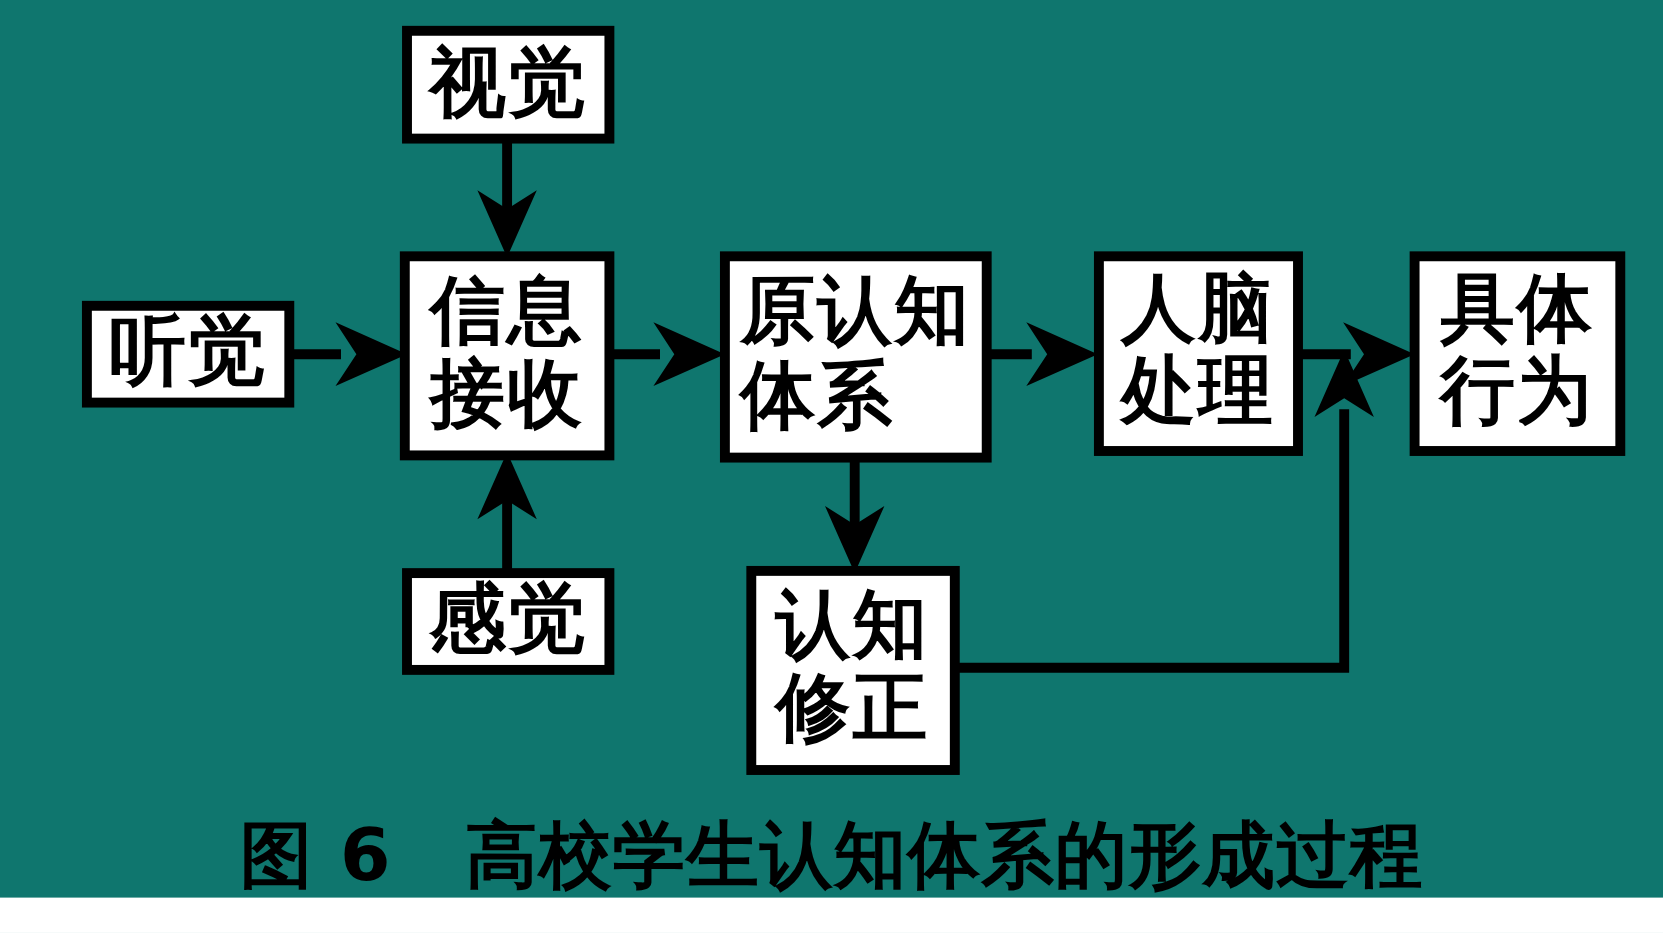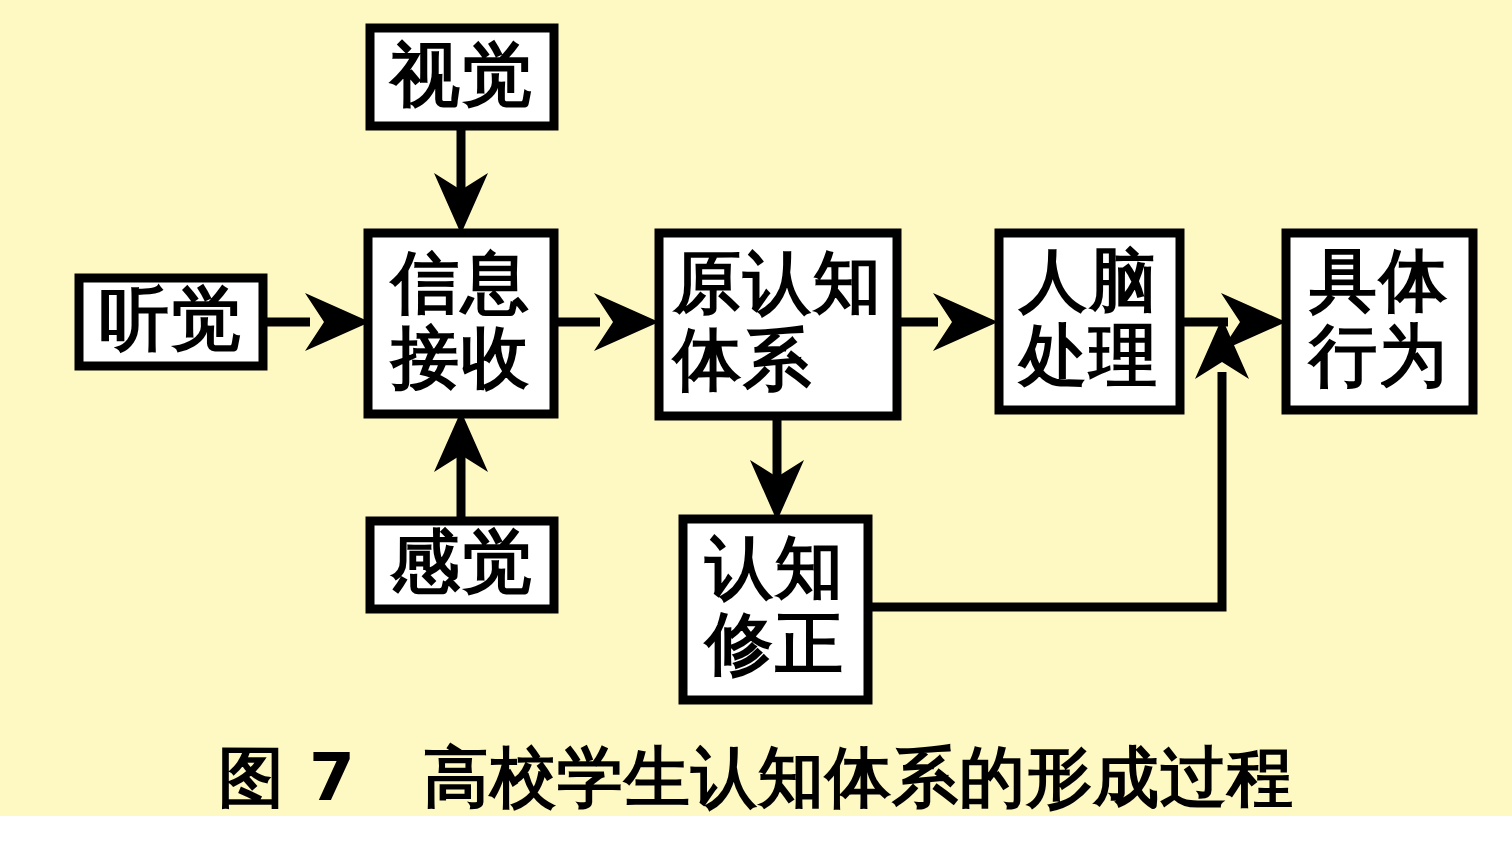--- a/index.html
+++ b/index.html
@@ -10,21 +10,21 @@
   body {
     width: 1512px;
     height: 848px;
     overflow: hidden;
     font-family: "DejaVu Sans", "Liberation Sans", sans-serif;
   }
   #figure-root {
     position: relative;
     width: 1512px;
     height: 816px;
-    background: #fef9c3;
+    background: #0f766e;
   }
   svg#diagram {
     position: absolute;
     top: 0;
     left: 0;
     width: 1512px;
     height: 848px;
     display: block;
   }
   .node-rect {
@@ -156,15 +156,15 @@
     </g>
 
     <g>
       <rect class="node-rect" x="683" y="519" width="185" height="181"></rect>
       <text class="node-label two-line" x="775" y="572">认知</text>
       <text class="node-label two-line" x="775" y="648">修正</text>
     </g>
 
   </svg>
 
-  <div class="caption">图 7　高校学生认知体系的形成过程</div>
+  <div class="caption">图 6　高校学生认知体系的形成过程</div>
 
 </div>
 
 </body></html>

